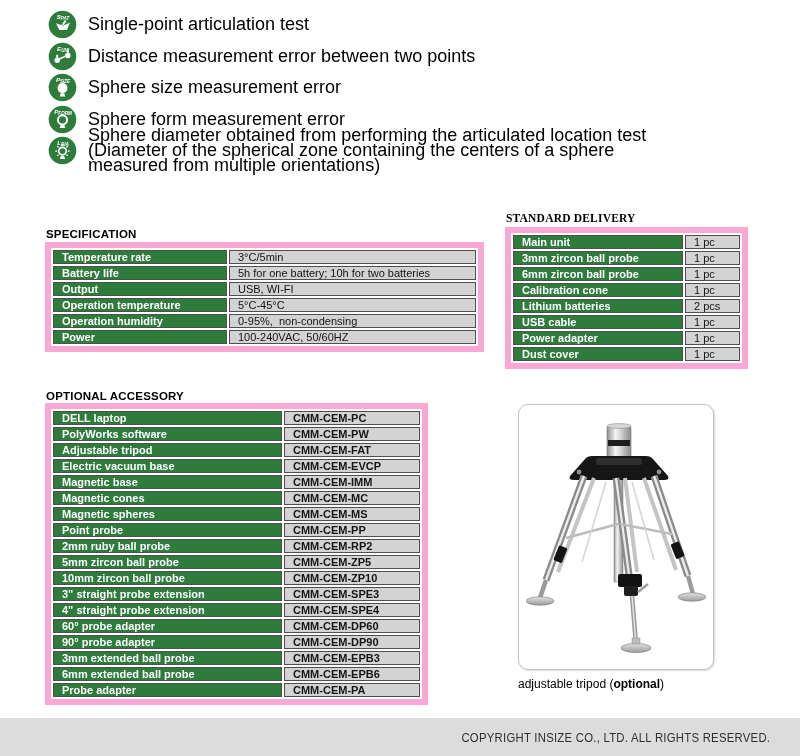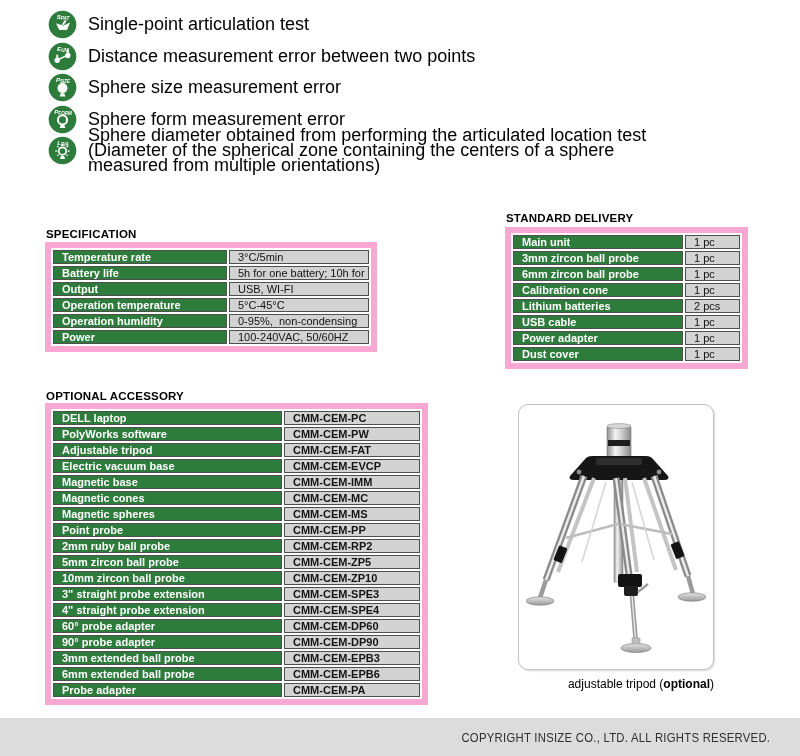--- a/index.html
+++ b/index.html
@@ -11,44 +11,44 @@
   .legend-item{display:flex;align-items:center;margin-bottom:2.5px;}
   .legend-item:nth-child(5){margin-top:-8px;}
   .licon{width:29px;height:29px;margin-right:11px;flex:none;}
   .licon .sym{fill:#fff;font-style:italic;font-weight:bold;font-family:"Liberation Sans",sans-serif;}
   .ltext{font-size:18px;line-height:15px;color:#000;}
   .ltext div{white-space:nowrap;}
 
   
   .heading{position:absolute;font-size:11.5px;font-weight:bold;letter-spacing:.2px;color:#000;}
   .spec-heading{left:46px;top:228px;}
-  .delivery-heading{left:506px;top:212px;}
+  .delivery-heading{left:506px;top:212px;font-family:Liberation Serif, serif;}
   .accessory-heading{left:46px;top:390px;}
 
   
   .dtable{position:absolute;border-collapse:separate;border-spacing:2px;background:#fff;
           border:6px solid #f9a8d4;table-layout:fixed;}
   .dtable td{height:11px;line-height:12px;font-size:11px;padding:0 4px 0 8px;
              border:1px solid #4f4f4f;vertical-align:middle;overflow:hidden;}
   .dtable td.key{background:#2e7c3c;color:#fff;font-weight:bold;}
   .dtable td.val{background:#d3d3d3;color:#141414;}
-  .spec-table{left:45px;top:242px;width:332px;}
+  .spec-table{left:45px;top:242px;width:439px;}
   .spec-table td.key{width:160px;}
   .spec-table td.val{white-space:pre;}
   .delivery-table{left:505px;top:227px;width:243px;}
   .delivery-table td.key{width:156px;}
   .accessory-table{left:45px;top:403px;width:383px;}
   .accessory-table td.key{width:215px;}
   .accessory-table td.val{font-weight:bold;}
 
   
   .tripod-box{position:absolute;left:518px;top:404px;width:194px;height:264px;margin:0;
               border:1px solid #c2c2c2;border-radius:10px;background:#fff;
               box-shadow:1px 1px 2px rgba(0,0,0,.15);display:flex;align-items:center;justify-content:center;}
-  .tripod-caption{position:absolute;left:518px;top:677px;width:196px;text-align:right;font-size:12px;color:#000;}
+  .tripod-caption{position:absolute;left:518px;top:677px;width:196px;text-align:left;font-size:12px;color:#000;}
 
   
   .footer-bar{position:absolute;left:0;top:718px;width:800px;height:38px;background:#dcdcdc;
               display:flex;align-items:center;justify-content:flex-end;}
   .condensed{display:inline-block;transform:scaleX(.84);font-size:13.5px;color:#2f2f2f;letter-spacing:.3px;}
 </style>
 </head>
 <body>
 
 <div class="page">

